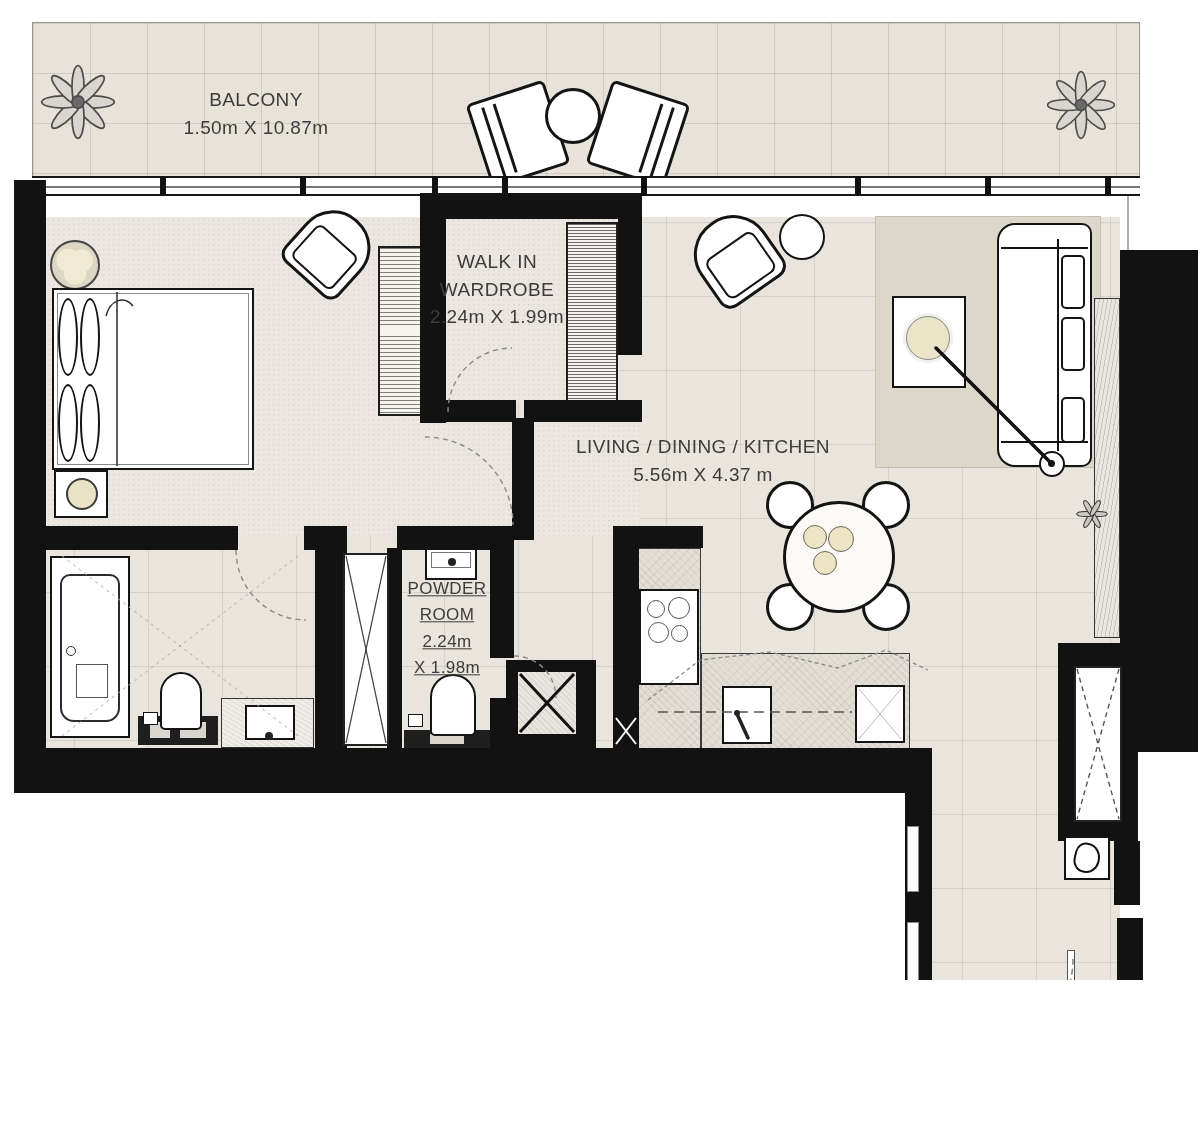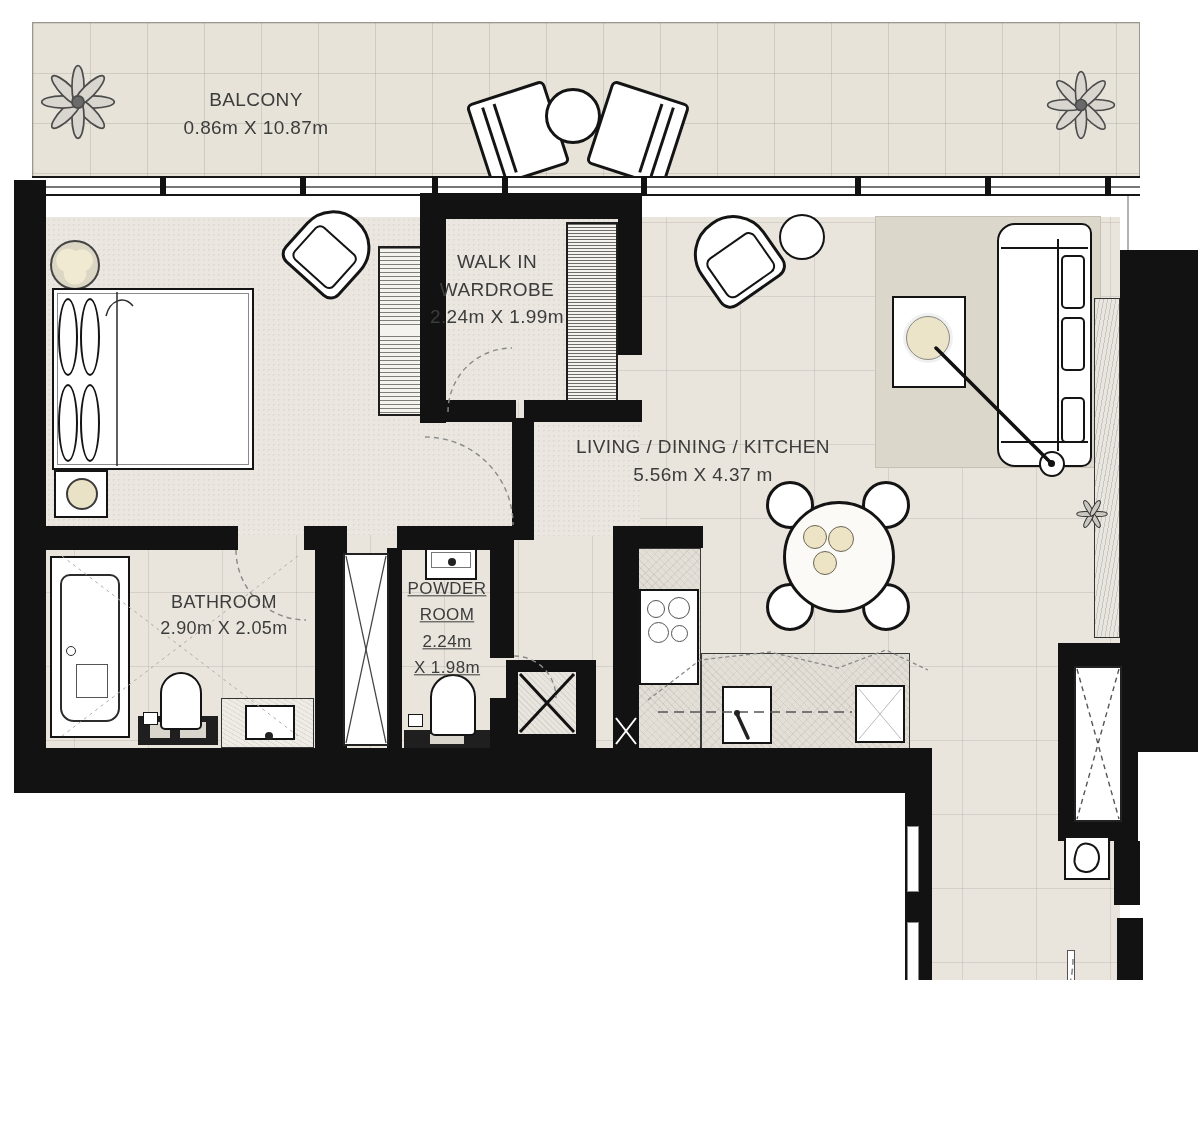--- a/index.html
+++ b/index.html
@@ -262,34 +262,30 @@
   </div>
   <div class="abs z50" style="left:614px;top:716px;width:24px;height:30px;">
     <svg width="24" height="30">
         <line x1="2" y1="2" x2="22" y2="28" stroke="#fff" stroke-width="2"></line>
         <line x1="22" y1="2" x2="2" y2="28" stroke="#fff" stroke-width="2"></line>
       </svg>
   </div>
 
   <div class="lbl z70" style="left:256px;top:114px;">
     <div>BALCONY</div>
-    <div>0.86m X 10.87m</div>
+    <div>1.50m X 10.87m</div>
   </div>
   <div class="lbl z70" style="left:497px;top:289px;">
     <div>WALK IN</div>
     <div>WARDROBE</div>
     <div>2.24m X 1.99m</div>
   </div>
   <div class="lbl z70" style="left:703px;top:461px;">
     <div>LIVING / DINING / KITCHEN</div>
     <div>5.56m X 4.37 m</div>
-  </div>
-  <div class="lbl z70" style="left:224px;top:615px;font-size:18px;">
-    <div>BATHROOM</div>
-    <div>2.90m X 2.05m</div>
   </div>
   <div class="lbl z70" style="left:447px;top:629px;font-size:17px;line-height:1.55;text-decoration:underline;">
     <div>POWDER</div>
     <div>ROOM</div>
     <div>2.24m</div>
     <div>X 1.98m</div>
   </div>
 
   <svg class="ovl" width="1200" height="1122">
 

